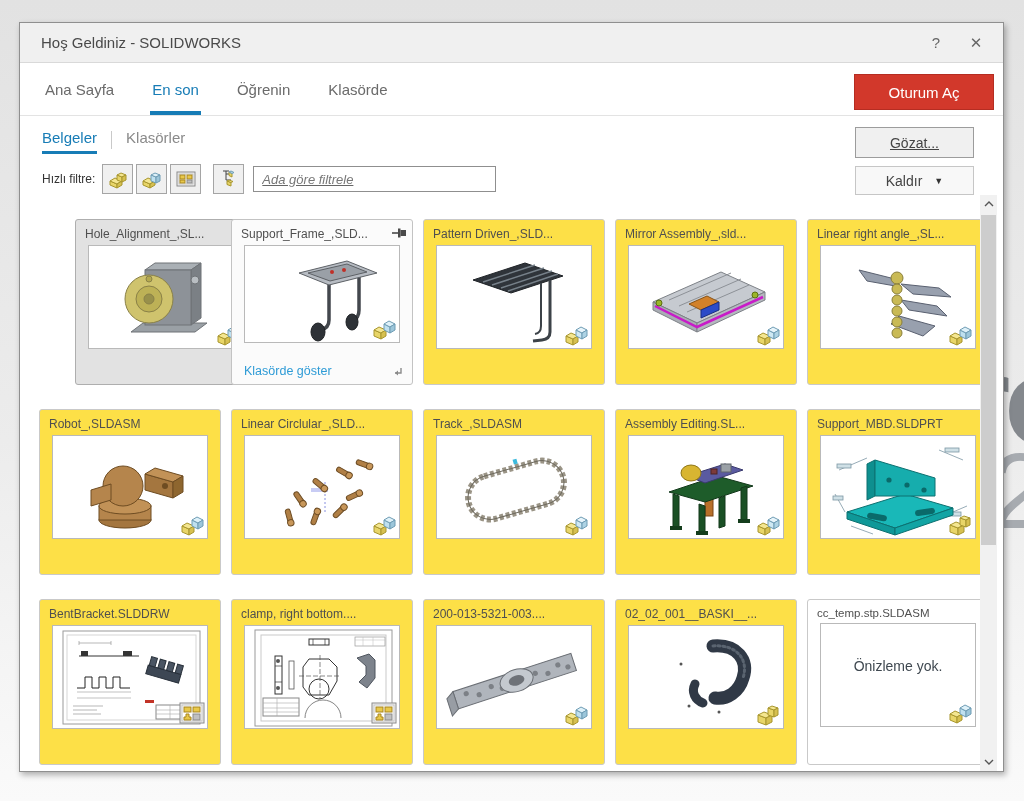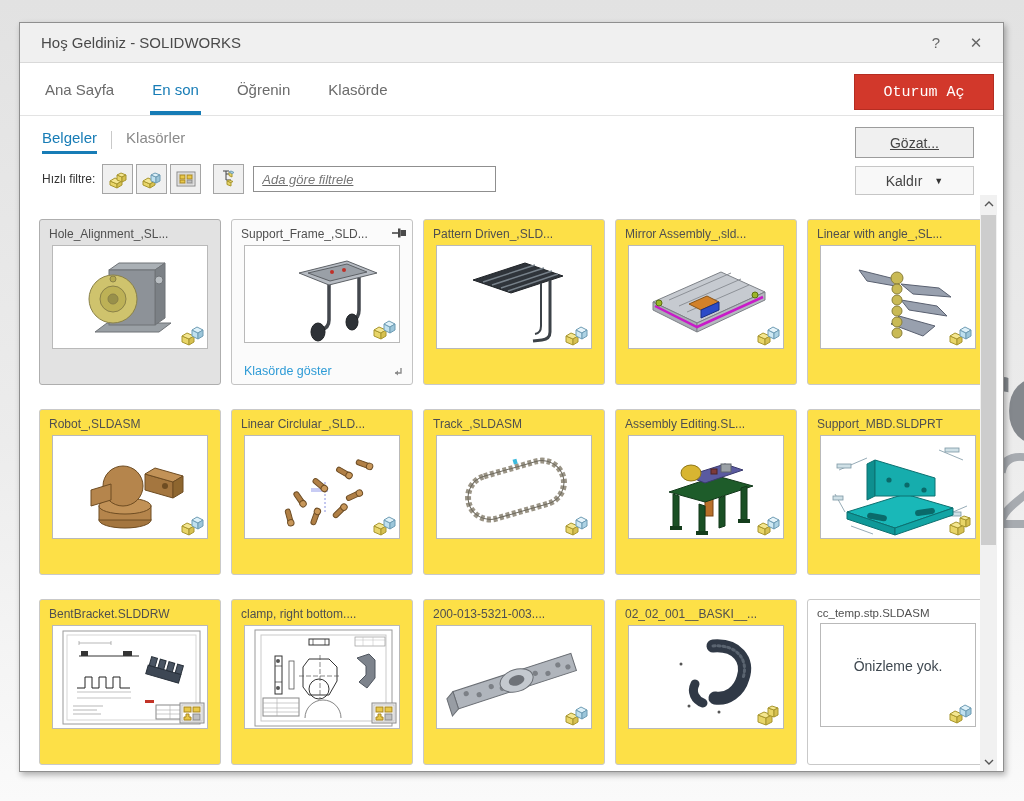--- a/index.html
+++ b/index.html
@@ -25,21 +25,21 @@
     font-size:15px; color:#666; cursor:default; }
 
   
   .navrow { position:absolute; left:0; top:41px; right:0; height:52px; background:#fff;
     border-bottom:1px solid #e3e3e3; display:flex; align-items:stretch; padding-left:23px; }
   .tab { display:flex; align-items:center; padding:0 2px; margin-right:34px; font-size:15px;
     color:#6b6b6b; border-bottom:4px solid transparent; padding-top:4px; cursor:pointer; }
   .tab.active { color:#177cb6; font-weight:normal; border-bottom-color:#177cb6; }
   .signin-btn { position:absolute; right:9px; top:10px; width:140px; height:36px; background:#d2382b;
     color:#fff; font-size:15px; border:1px solid #b52d22; display:flex; align-items:center;
-    justify-content:center; cursor:pointer;font-family:Liberation Mono, monospace; }
+    justify-content:center; cursor:pointer; }
 
   
   .subtabs { position:absolute; left:22px; top:106px; display:flex; align-items:center; }
   .subtab { font-size:15px; color:#8a8a8a; padding-bottom:5px; border-bottom:3px solid transparent; cursor:pointer; }
   .subtab.active { color:#177cb6; font-weight:normal; border-bottom-color:#177cb6; }
   .subtab-sep { width:1px; height:18px; background:#c9c9c9; margin:0 14px 4px 14px; }
 
   .browse-btn { position:absolute; right:29px; top:104px; width:119px; height:31px; background:#f0f0f0;
     border:1px solid #9c9c9c; font-size:14px; color:#444; display:flex; align-items:center;
     justify-content:center; cursor:pointer;text-decoration:underline; }
@@ -53,21 +53,21 @@
   .fbtn { width:31px; height:30px; background:#f0f0f0; border:1px solid #a5a5a5; margin-right:3px;
     display:flex; align-items:center; justify-content:center; cursor:pointer; }
   .fbtn.gap { margin-left:9px; }
   .filter-input { width:243px; height:26px; margin-left:6px; border:1px solid #8f8f8f; font-size:13px;
     font-style:italic; color:#666; padding:0 8px; font-family:"Liberation Sans", sans-serif;text-decoration:underline; }
   .filter-input::placeholder { color:#777; font-style:italic; }
 
   
   .tile { position:absolute; width:182px; height:166px; background:#fde047; border:1px solid #c9c9c9;
     border-radius:3px; cursor:pointer; }
-  .tile.selected { background:#e2e2e2; border-color:#aeaeae; }
+  .tile.selected { background:#e2e2e2; border-color:#aeaeae;margin-left:36px; }
   .tile.hovered { background:#fbfbfb; border-color:#c3c3c3; }
   .tile.white { background:#fff; }
   .tile-title { padding:7px 9px 3px 9px; font-size:12px; color:#4f4f4f; white-space:nowrap;
     overflow:hidden; }
   .thumb { position:relative; width:156px; height:104px; margin:1px auto 0 auto; background:#fff;
     border:1px solid #b9b9b9; }
   .badge { position:absolute; right:2px; bottom:2px; }
   .pin { position:absolute; right:5px; top:6px; }
   .tile-link-row { position:absolute; left:12px; right:8px; bottom:6px; display:flex;
     align-items:center; justify-content:space-between; }
@@ -271,21 +271,21 @@
         <polygon points="3,16 8,13 15,16 10,19" fill="#f4e690" stroke="#a8962e"></polygon>
         <polygon points="10,19 15,16 15,22 10,25" fill="#d6c050" stroke="#a8962e"></polygon>
         <polygon points="13,10 19,13 19,19 13,16" fill="#cfe9f4" stroke="#6e9cb4"></polygon>
         <polygon points="13,10 18,7 24,10 19,13" fill="#e8f5fb" stroke="#6e9cb4"></polygon>
         <polygon points="19,13 24,10 24,16 19,19" fill="#aed3e4" stroke="#6e9cb4"></polygon>
       </svg>
     </div>
   </div>
 
   <div class="tile" style="left:787px;top:196px">
-    <div class="tile-title">Linear with angle_,SL...</div>
+    <div class="tile-title">Linear right angle_,SL...</div>
     <div class="thumb">
       <svg width="156" height="104" viewBox="0 0 156 104">
         <polygon points="38,24 74,33 80,41 46,35" fill="#98a0ae" stroke="#596070"></polygon>
         <polygon points="80,38 118,42 130,51 92,48" fill="#98a0ae" stroke="#596070"></polygon>
         <polygon points="80,54 116,60 126,70 88,64" fill="#98a0ae" stroke="#596070"></polygon>
         <polygon points="78,70 114,80 102,90 70,78" fill="#98a0ae" stroke="#596070"></polygon>
         <g fill="#c9ba55" stroke="#8a7f3a">
           <circle cx="76" cy="32" r="6"></circle>
             <circle cx="76" cy="43" r="5"></circle>
             <circle cx="76" cy="54" r="5"></circle>

